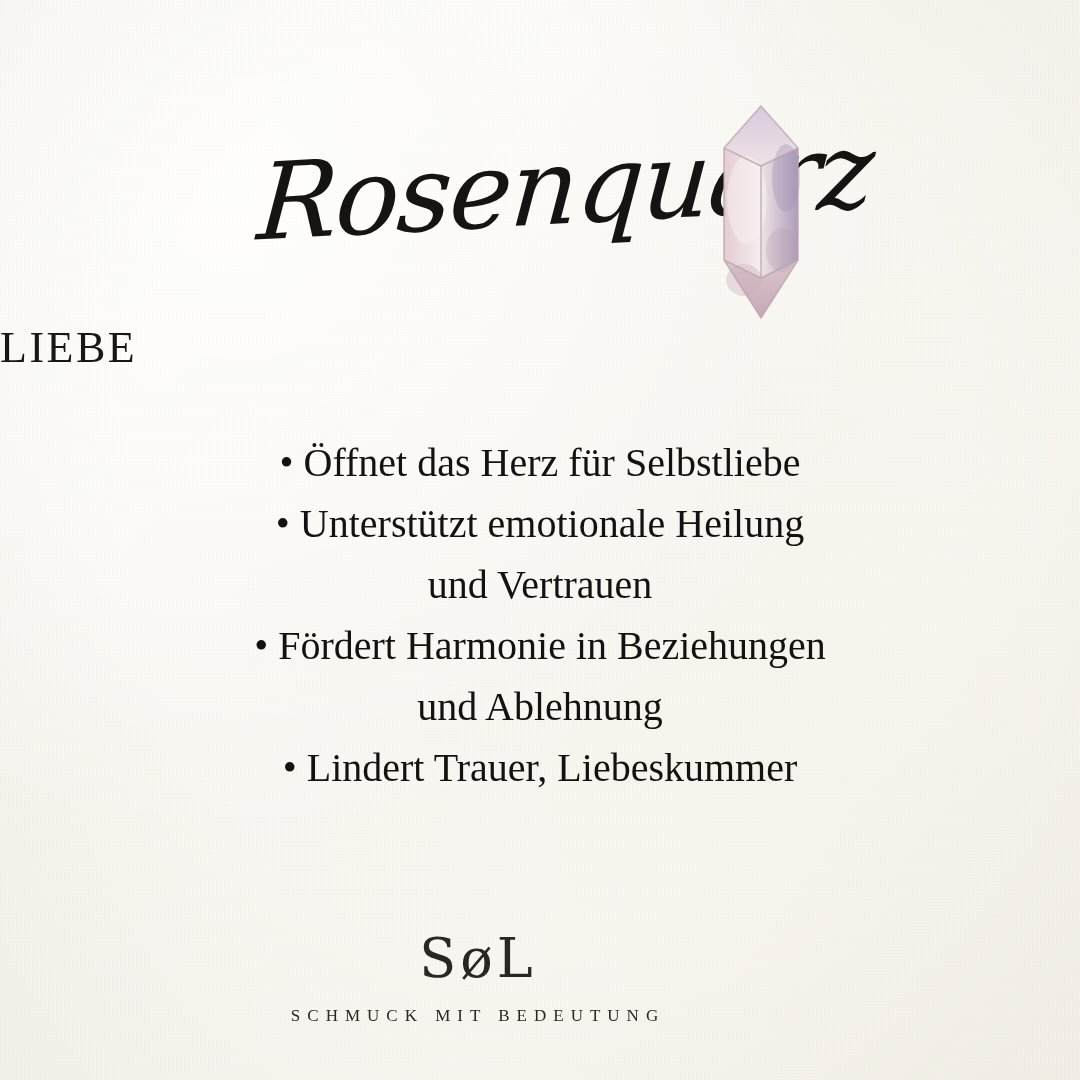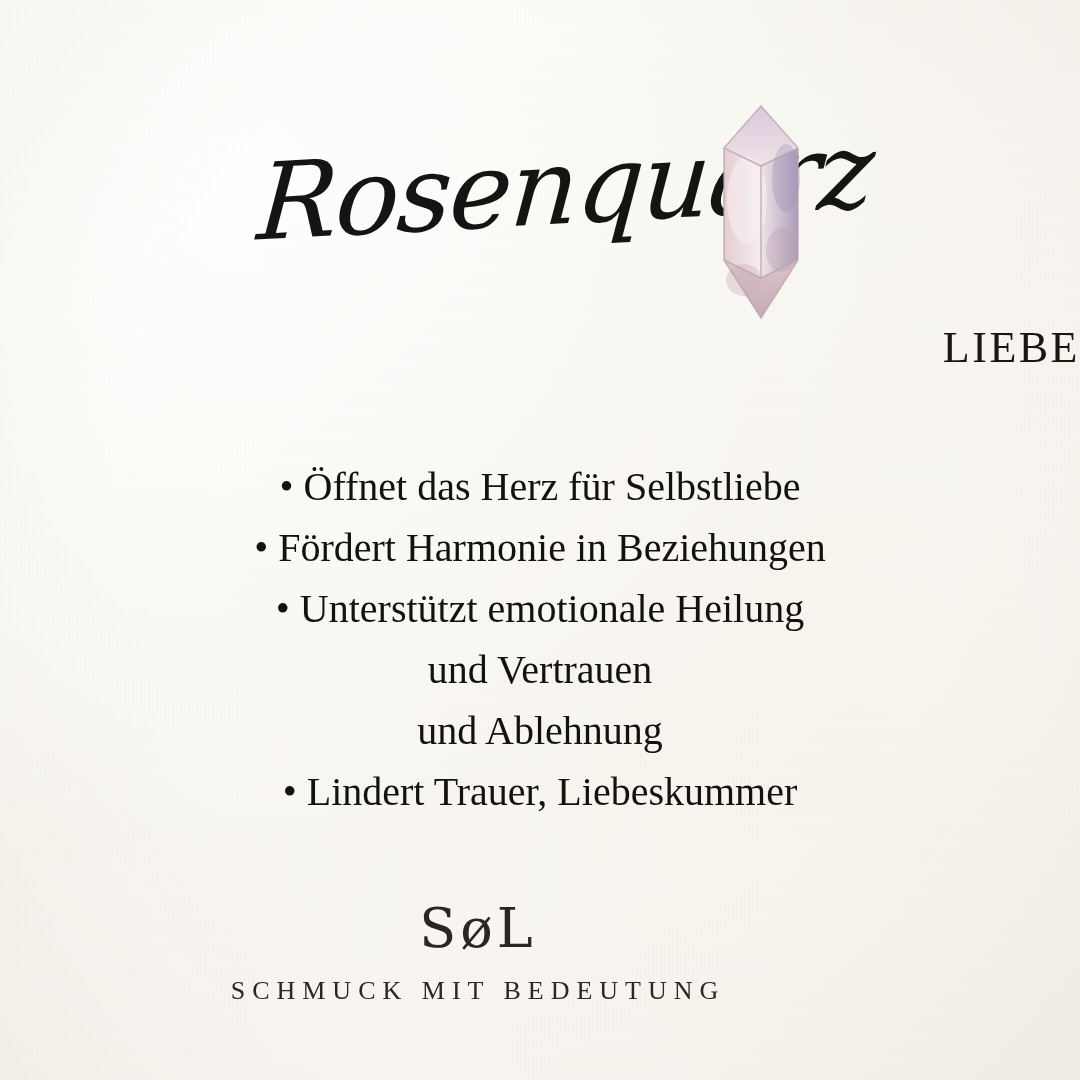--- a/index.html
+++ b/index.html
@@ -82,65 +82,65 @@
     width: 115px;
     height: 225px;
   }
 
   
   .subtitle {
     position: absolute;
     top: 322px;
     left: 0;
     width: 1080px;
-    text-align: right;
+    text-align: left;
     font-family: "Liberation Serif", serif;
     font-size: 44px;
     letter-spacing: 2.5px;
     color: #191715;
   }
 
   
   .benefits {
     position: absolute;
-    top: 456px;
+    top: 432px;
     left: 90px;
     width: 900px;
     text-align: center;
   }
   .benefit {
     font-family: "Liberation Serif", serif;
     font-size: 40px;
     line-height: 61px;
     color: #141211;
   }
   .benefit .bullet {
     display: inline;
   }
 
   
   .logo-block {
     position: absolute;
-    bottom: 74px;
+    bottom: 54px;
     left: 0;
     width: 956px;
     text-align: center;
   }
   .logo-mark {
     font-family: "DejaVu Serif", serif;
     font-size: 54px;
     letter-spacing: 4px;
     color: #2a2622;
     line-height: 1;
     font-weight: 400;
   }
   .logo-tagline {
     margin-top: 20px;
     font-family: "Liberation Serif", serif;
-    font-size: 26px;
+    font-size: 17px;
     letter-spacing: 7px;
     color: #2b2723;
   }
 </style>
 </head>
 <body>
 
 <div class="card">
   <div class="inner">
 
@@ -194,25 +194,25 @@
       </svg>
     </div>
 
     <div class="subtitle">LIEBE</div>
 
     <div class="benefits">
       <div class="benefit">
         <div><span class="bullet">•</span> <span>Öffnet das Herz für Selbstliebe</span></div>
       </div>
       <div class="benefit">
-        <div><span class="bullet">•</span> <span>Fördert Harmonie in Beziehungen</span></div>
-      </div>
-      <div class="benefit">
         <div><span class="bullet">•</span> <span>Unterstützt emotionale Heilung</span></div>
         <div><span>und Vertrauen</span></div>
+      </div>
+      <div class="benefit">
+        <div><span class="bullet">•</span> <span>Fördert Harmonie in Beziehungen</span></div>
       </div>
       <div class="benefit">
         <div><span>und Ablehnung</span></div>
         <div><span class="bullet">•</span> <span>Lindert Trauer, Liebeskummer</span></div>
       </div>
     </div>
 
     <div class="logo-block">
       <div class="logo-mark">SøL</div>
       <div class="logo-tagline">SCHMUCK MIT BEDEUTUNG</div>

